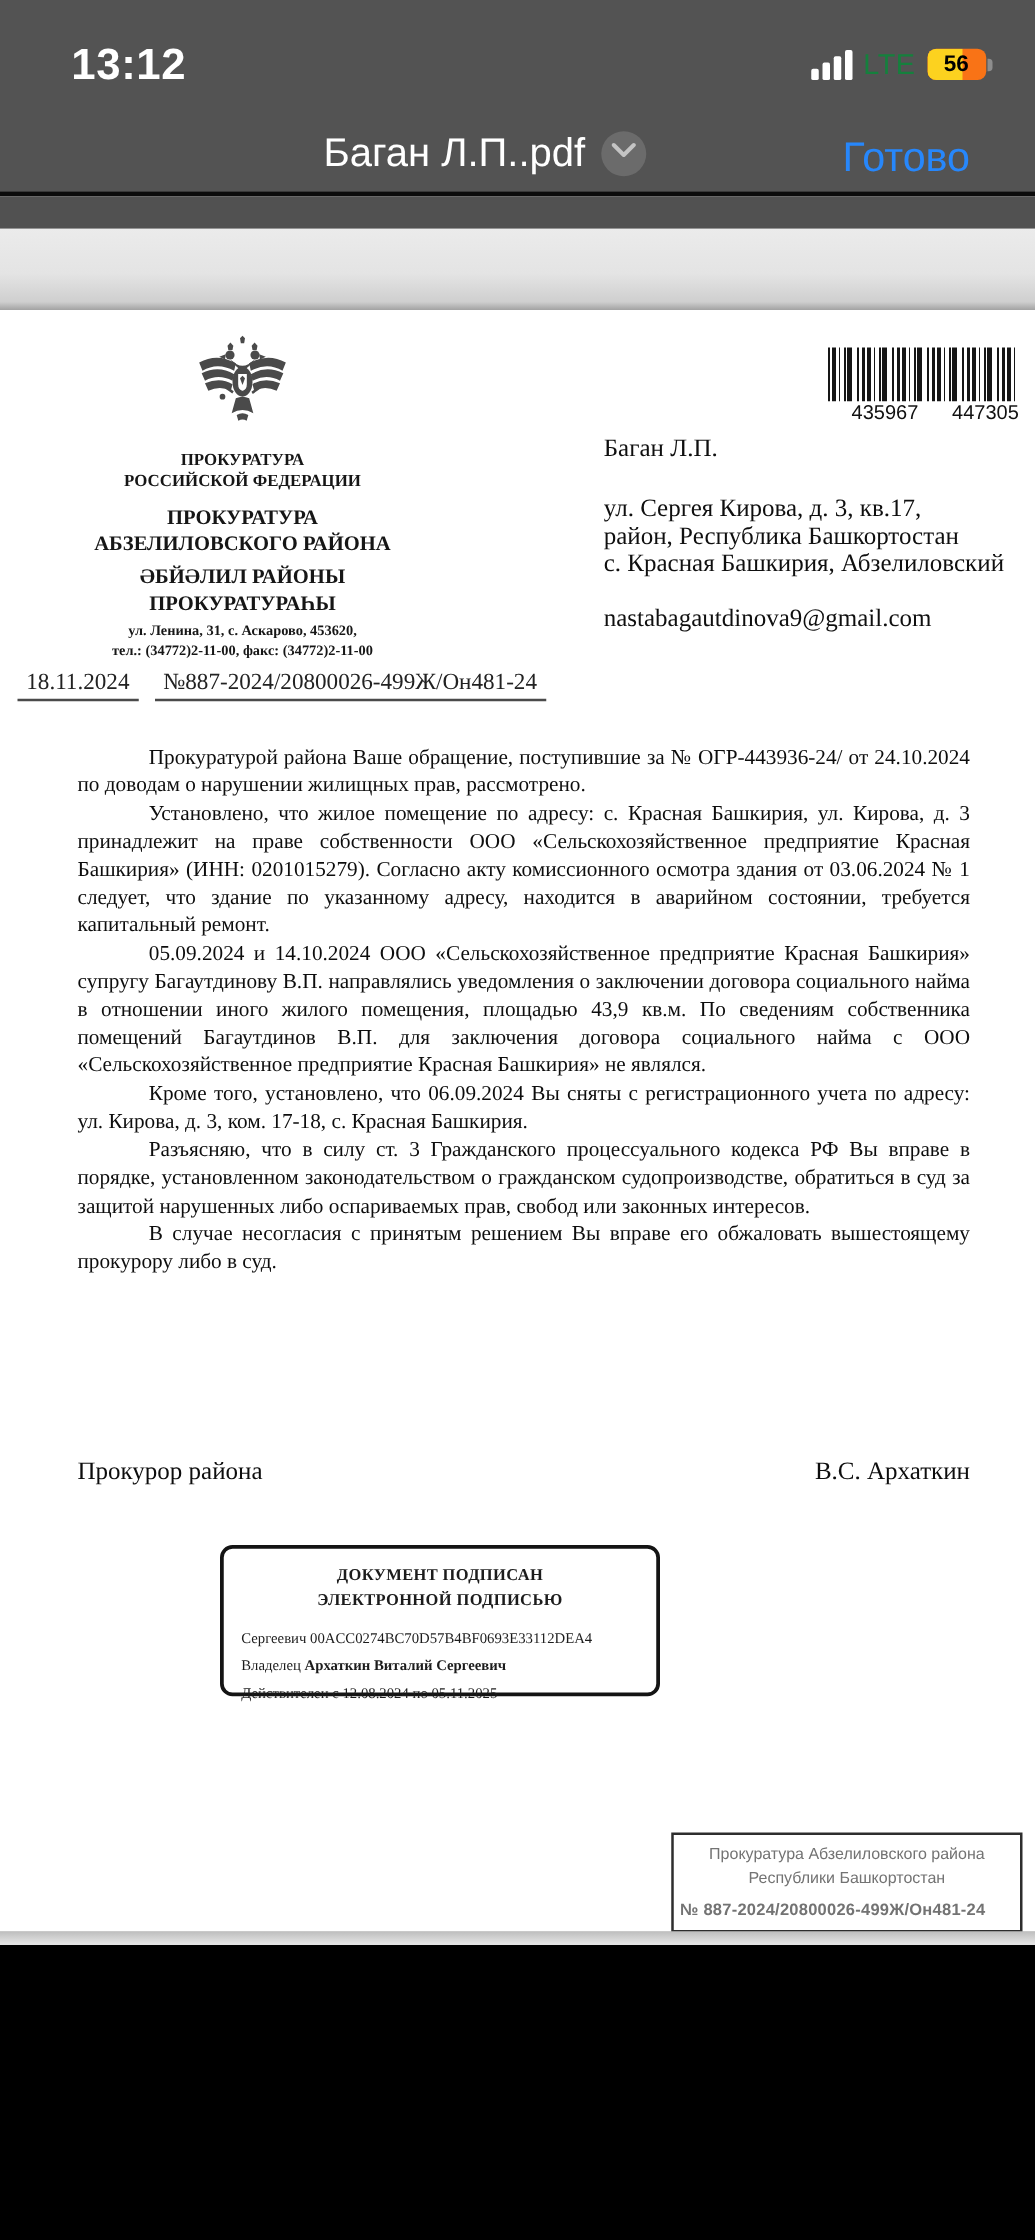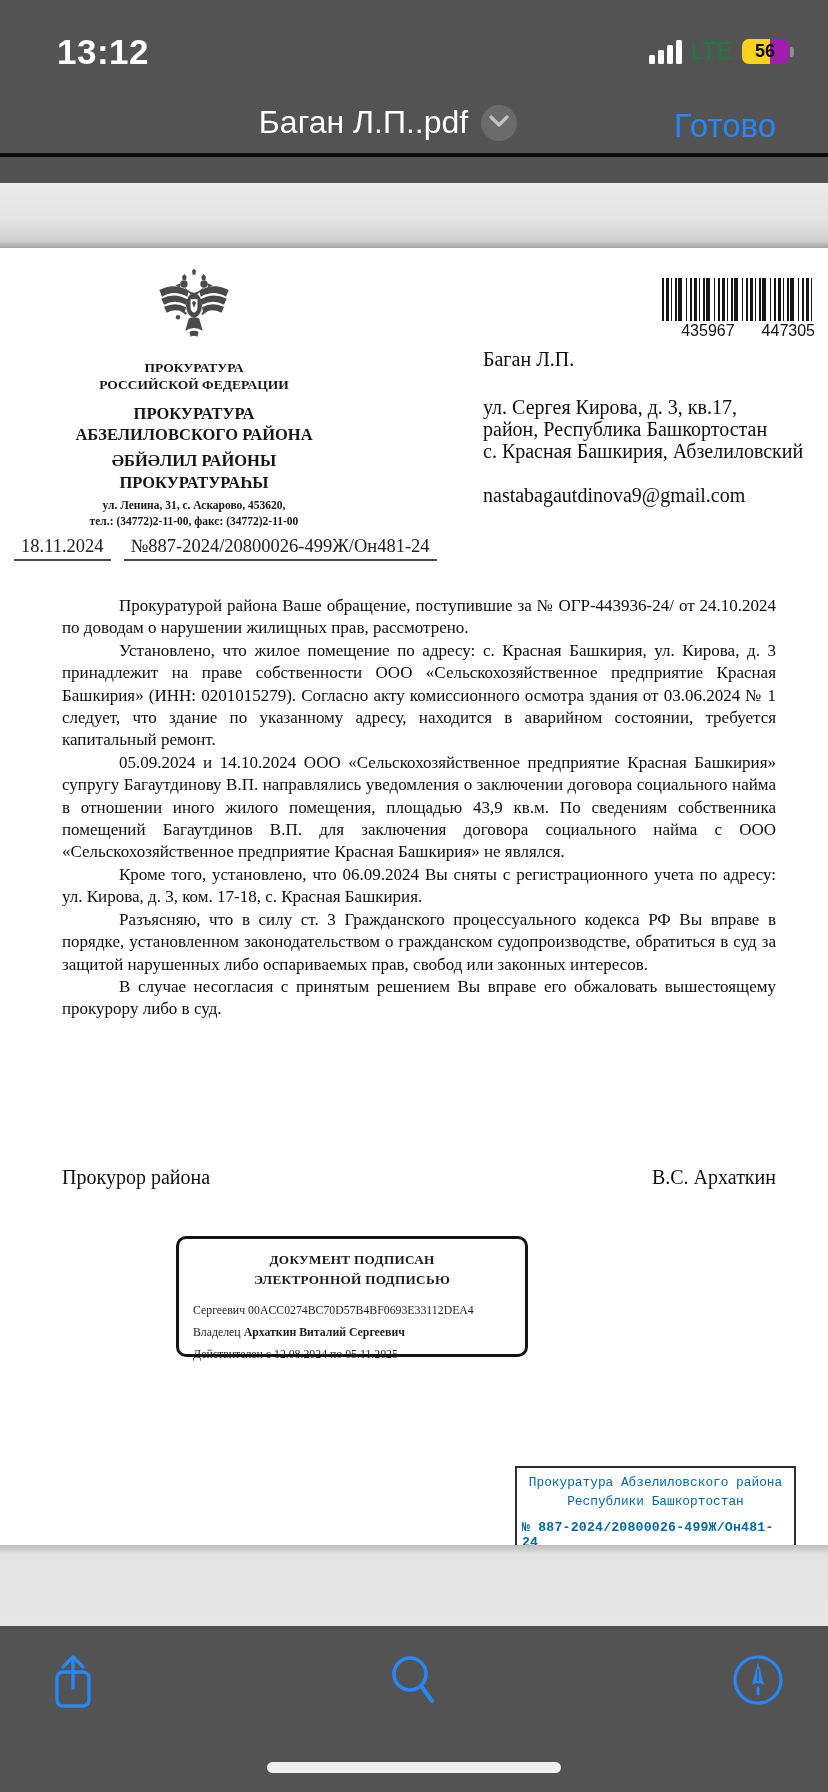--- a/index.html
+++ b/index.html
@@ -1,36 +1,36 @@
 <!DOCTYPE html>
 <html><head>
 <meta charset="utf-8">
 <style>
   html,body{margin:0;padding:0;background:#000;}
-  .phone{position:relative;width:828px;height:1792px;overflow:hidden;background:#e4e4e4;font-family:"Liberation Sans",sans-serif;}
+  .phone{position:relative;width:828px;height:1556px;overflow:hidden;background:#e4e4e4;font-family:"Liberation Sans",sans-serif;}
 
   
   .topbar{position:absolute;top:0;left:0;right:0;height:153px;background:#535353;}
   .black-line{position:absolute;top:153px;left:0;right:0;height:4px;background:#0b0b0b;}
   .strip2{position:absolute;top:157px;left:0;right:0;height:26px;background:#515151;}
   .gap-top{position:absolute;top:183px;left:0;right:0;height:65px;
     background:linear-gradient(180deg,#ebebeb 0%,#e4e4e4 55%,#cfcfcf 90%,#a2a2a2 100%);}
   .gap-bottom{position:absolute;top:1545px;left:0;right:0;height:81px;
     background:linear-gradient(180deg,#bdbdbd 0%,#e3e3e3 12%,#e7e7e7 100%);}
   .toolbar{position:absolute;top:1626px;left:0;right:0;bottom:0;background:#535353;}
 
   .time{position:absolute;left:57px;top:32px;font-size:35px;font-weight:600;color:#fff;letter-spacing:.5px;}
   .status-right{position:absolute;right:34px;top:38px;display:flex;align-items:center;gap:9px;}
   .sig{display:flex;align-items:flex-end;gap:3px;height:24px;}
   .sig i{display:block;width:6px;background:#fff;border-radius:1.5px;}
   .sig i:nth-child(1){height:9px}.sig i:nth-child(2){height:14px}
   .sig i:nth-child(3){height:19px}.sig i:nth-child(4){height:24px}
   .lte{color:#15803d;font-size:23px;font-weight:500;letter-spacing:.5px;}
   .battery{display:flex;align-items:center;}
-  .bat-body{position:relative;width:47px;height:25px;border-radius:7px;background:#a21caf;overflow:hidden;}
+  .bat-body{position:relative;width:47px;height:25px;border-radius:7px;background:#f97316;overflow:hidden;}
   .bat-fill{position:absolute;left:0;top:0;bottom:0;width:60%;background:#fcd21f;}
   .bat-num{position:absolute;inset:0;display:flex;align-items:center;justify-content:center;
     font-size:18px;font-weight:700;color:#000;}
   .bat-nub{width:4px;height:10px;margin-left:1.5px;background:#8d8d8d;border-radius:0 3px 3px 0;}
 
   .title-row{position:absolute;left:0;top:104px;width:828px;display:flex;justify-content:center;
     transform:translateX(-26px);align-items:center;gap:13px;}
   .doc-title{color:#fff;font-size:32px;font-weight:500;}
   .chev-btn{width:36px;height:36px;border-radius:50%;background:#6b6b6b;display:flex;
     align-items:center;justify-content:center;}
@@ -68,22 +68,22 @@
 
   .sign-row{position:absolute;left:62px;top:918px;width:714px;display:flex;justify-content:space-between;
     font-size:20px;color:#0d0d0d;}
 
   .stamp{position:absolute;left:176px;top:988px;width:352px;height:121px;border:3.5px solid #141414;
     border-radius:10px;box-sizing:border-box;color:#1c1c1c;font-family:"Liberation Serif",serif;}
   .stamp-title{text-align:center;font-size:13.2px;font-weight:600;line-height:1.5;margin-top:11px;letter-spacing:.3px;}
   .stamp-lines{margin:9px 0 0 14px;font-size:11.8px;line-height:1.9;}
   .stamp-lines b{font-weight:700;}
 
-  .refbox{position:absolute;left:515px;top:1218px;width:281px;border:2px solid #2e2e2e;box-sizing:border-box;
-    padding:6px 5px 9px 5px;color:#0369a1;font-family:Liberation Mono, monospace;}
+  .refbox{position:absolute;left:537px;top:1218px;width:281px;border:2px solid #2e2e2e;box-sizing:border-box;
+    padding:6px 5px 9px 5px;color:#737373;font-family:Liberation Sans, sans-serif;}
   .rb-title{text-align:center;font-size:12.8px;line-height:1.45;}
   .rb-num{font-size:13.2px;font-weight:600;margin-top:9px;letter-spacing:.2px;}
 
   
   .tb-btn{position:absolute;top:26px;background:none;border:none;padding:0;cursor:pointer;}
   .tb-share{left:50px;}
   .tb-search{left:50%;transform:translateX(-50%);}
   .tb-markup{right:42px;}
   .home-indicator{position:absolute;left:267px;top:1762px;width:294px;height:11px;border-radius:6px;background:#f0f0f0;}
 </style>

